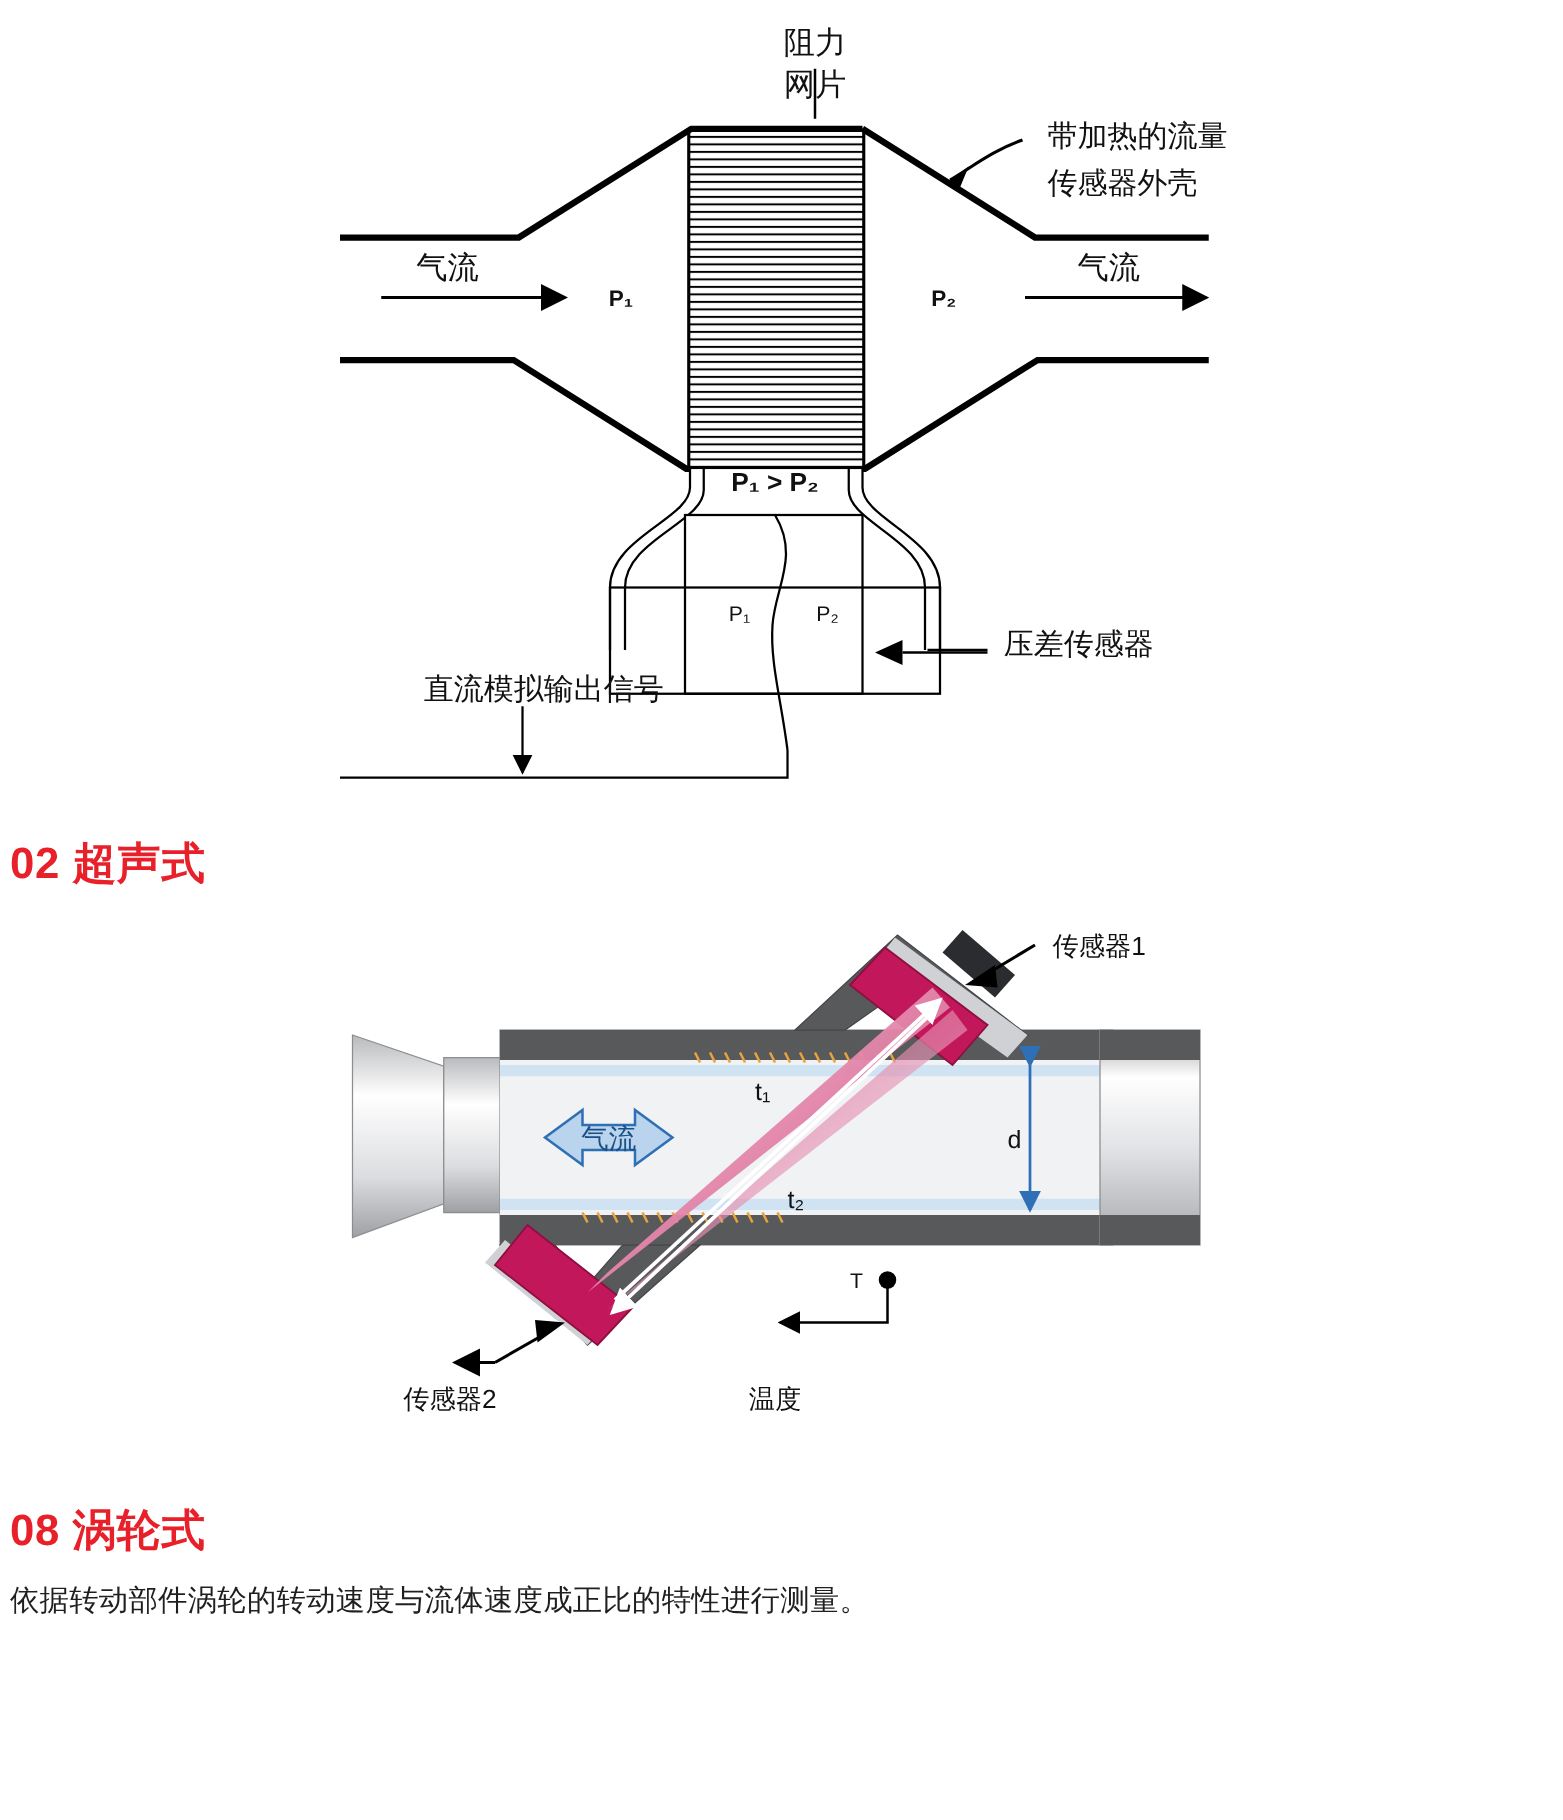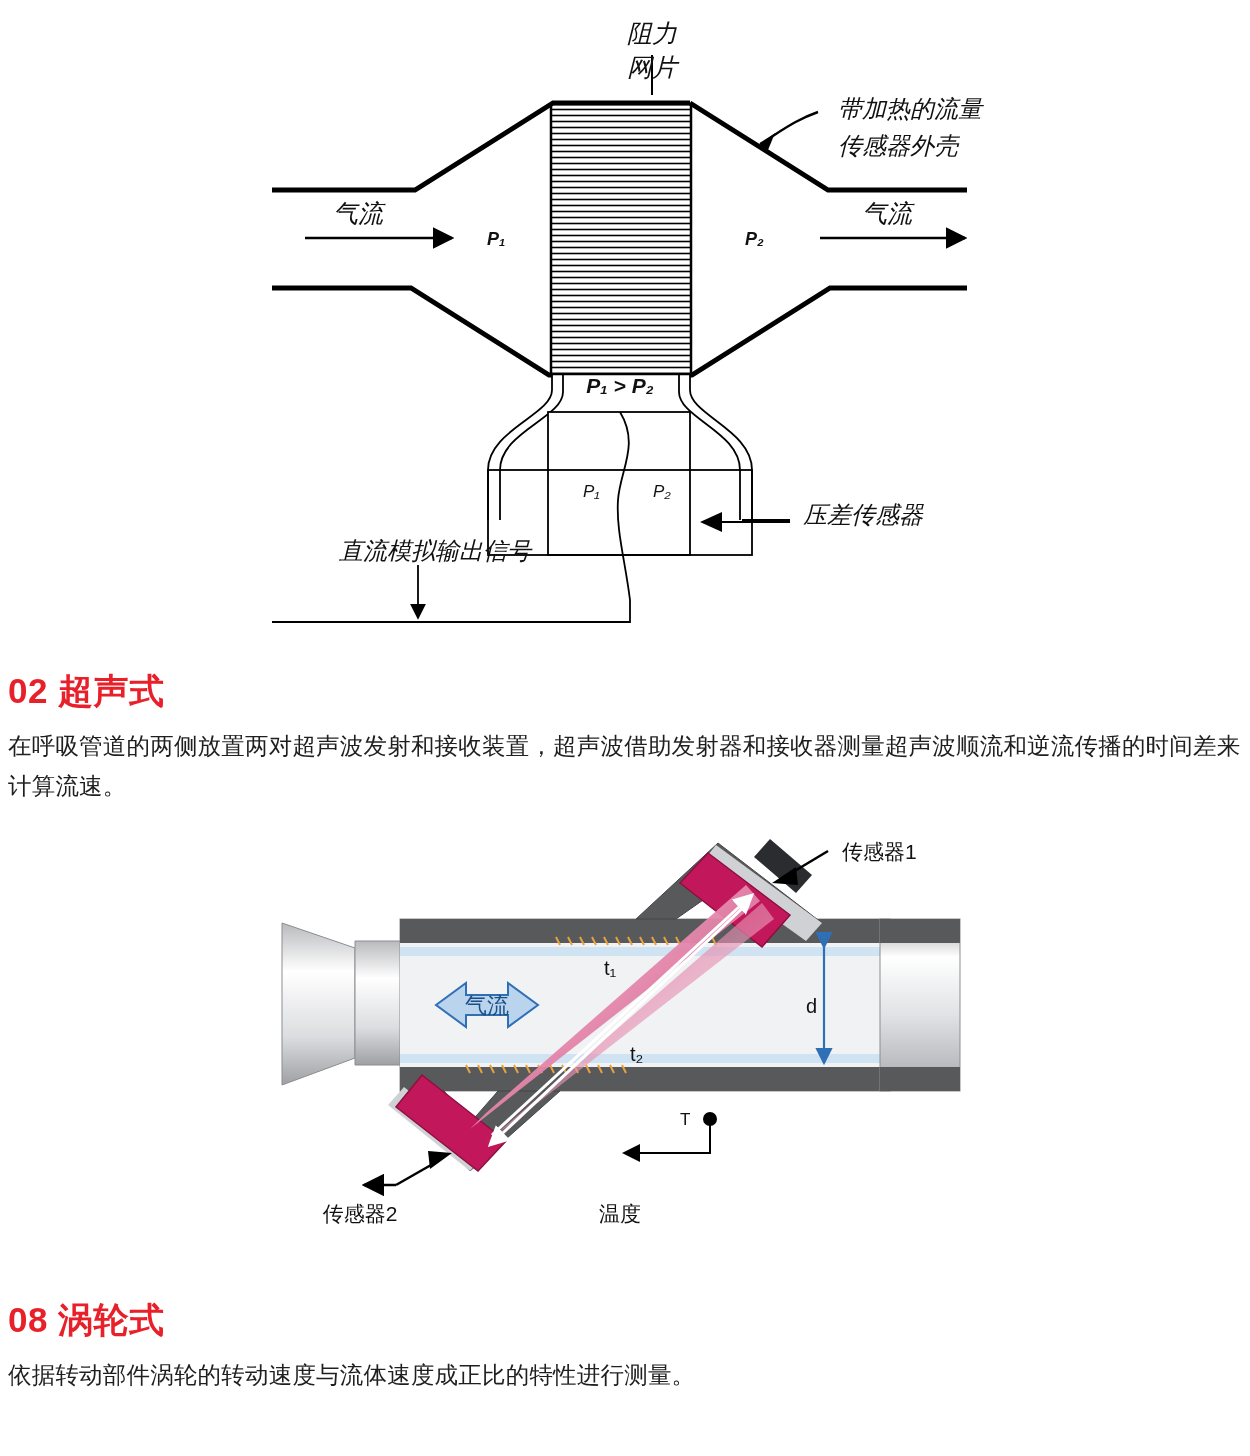--- a/index.html
+++ b/index.html
@@ -19,21 +19,20 @@
     width: 1250px;
     height: 1456px;
     position: relative;
   }
 
   
   .fig1 {
     position: relative;
     width: 992px;
     height: 670px;
-    font-style: italic;
   }
   .fig1 svg {
     display: block;
   }
 
   
   .section-head {
     color: #e8202a;
     font-size: 35px;
     font-weight: bold;
@@ -130,21 +129,20 @@
 
       <text x="803" y="523" font-family="Liberation Sans, sans-serif" font-size="24" fill="#111">压差传感器</text>
 
       <text x="339" y="559" font-family="Liberation Sans, sans-serif" font-size="24" fill="#111">直流模拟输出信号</text>
     </svg>
   </div>
 
   <h2 class="section-head">
     <span class="num">02</span><span>超声式</span>
   </h2>
-  <p class="body-text">在呼吸管道的两侧放置两对超声波发射和接收装置，超声波借助发射器和接收器测量超声波顺流和逆流传播的时间差来计算流速。</p>
 
   <div class="fig2">
     <svg width="1250" height="430" viewBox="0 0 1250 430" xmlns="http://www.w3.org/2000/svg">
       <defs>
         <linearGradient id="pipeGrad" x1="0" y1="0" x2="0" y2="1">
           <stop offset="0%" stop-color="#9a9b9e"></stop>
           <stop offset="22%" stop-color="#ffffff"></stop>
           <stop offset="55%" stop-color="#e2e3e6"></stop>
           <stop offset="100%" stop-color="#a7a8ab"></stop>
         </linearGradient>

